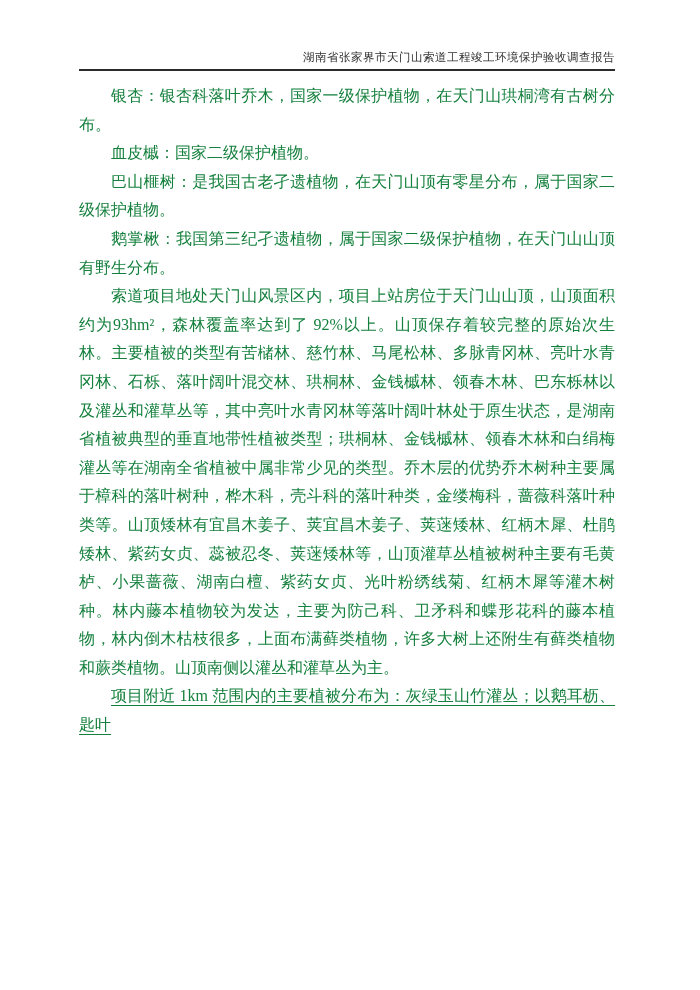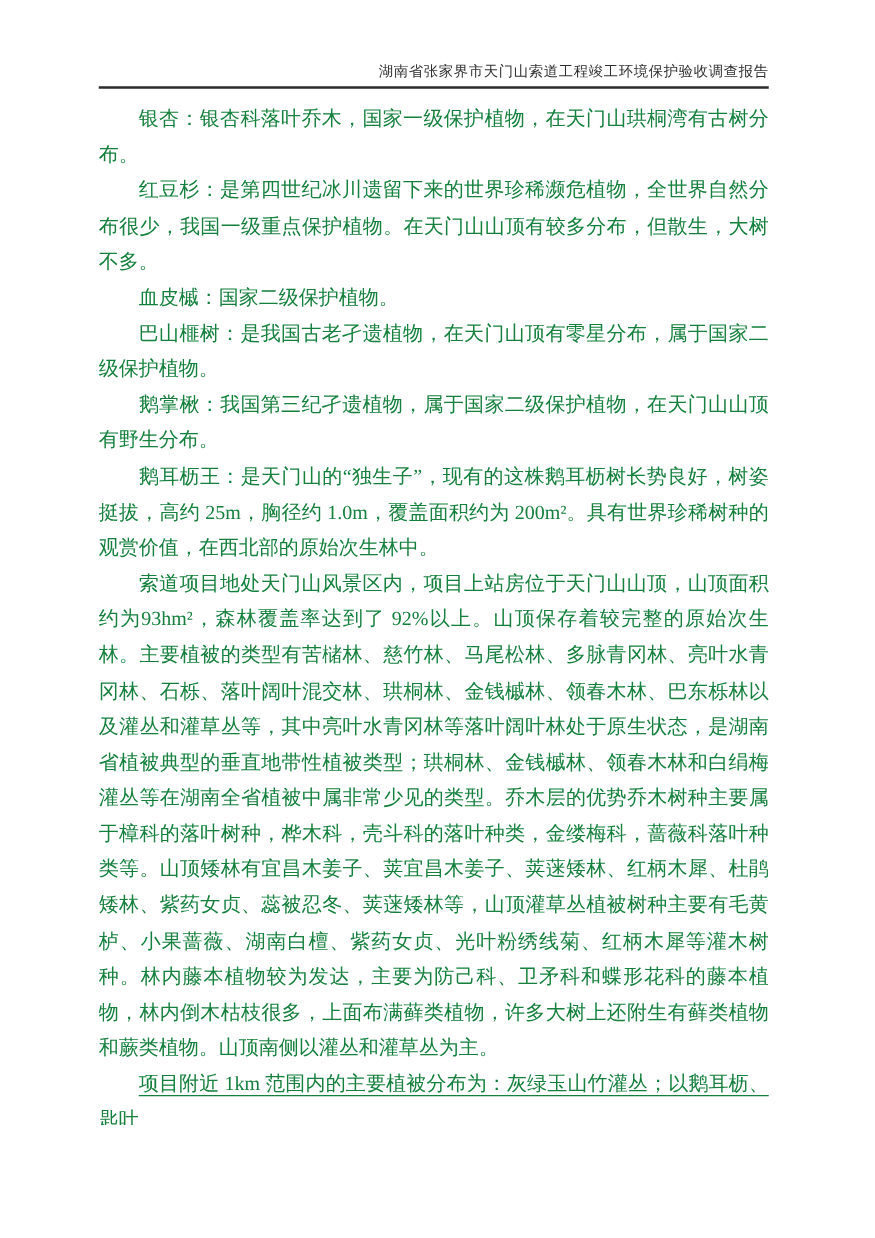--- a/index.html
+++ b/index.html
@@ -70,25 +70,23 @@
 <body>
 
 <div class="page">
 
   <div class="header">
     <div class="header-title">湖南省张家界市天门山索道工程竣工环境保护验收调查报告</div>
   </div>
 
   <div class="content">
       <p class="para">银杏：银杏科落叶乔木，国家一级保护植物，在天门山珙桐湾有古树分布。</p>
-      <p class="para">红豆杉：是第四世纪冰川遗留下来的世界珍稀濒危植物，全世界自然分布很少，我国一级重点保护植物。在天门山山顶有较多分布，但散生，大树不多。</p>
       <p class="para">血皮槭：国家二级保护植物。</p>
       <p class="para">巴山榧树：是我国古老孑遗植物，在天门山顶有零星分布，属于国家二级保护植物。</p>
       <p class="para">鹅掌楸：我国第三纪孑遗植物，属于国家二级保护植物，在天门山山顶有野生分布。</p>
-      <p class="para">鹅耳枥王：是天门山的“独生子”，现有的这株鹅耳枥树长势良好，树姿挺拔，高约 25m，胸径约 1.0m，覆盖面积约为 200m²。具有世界珍稀树种的观赏价值，在西北部的原始次生林中。</p>
       <p class="para">索道项目地处天门山风景区内，项目上站房位于天门山山顶，山顶面积约为93hm²，森林覆盖率达到了 92%以上。山顶保存着较完整的原始次生林。主要植被的类型有苦槠林、慈竹林、马尾松林、多脉青冈林、亮叶水青冈林、石栎、落叶阔叶混交林、珙桐林、金钱槭林、领春木林、巴东栎林以及灌丛和灌草丛等，其中亮叶水青冈林等落叶阔叶林处于原生状态，是湖南省植被典型的垂直地带性植被类型；珙桐林、金钱槭林、领春木林和白绢梅灌丛等在湖南全省植被中属非常少见的类型。乔木层的优势乔木树种主要属于樟科的落叶树种，桦木科，壳斗科的落叶种类，金缕梅科，蔷薇科落叶种类等。山顶矮林有宜昌木姜子、荚宜昌木姜子、荚蒾矮林、红柄木犀、杜鹃矮林、紫药女贞、蕊被忍冬、荚蒾矮林等，山顶灌草丛植被树种主要有毛黄栌、小果蔷薇、湖南白檀、紫药女贞、光叶粉绣线菊、红柄木犀等灌木树种。林内藤本植物较为发达，主要为防己科、卫矛科和蝶形花科的藤本植物，林内倒木枯枝很多，上面布满藓类植物，许多大树上还附生有藓类植物和蕨类植物。山顶南侧以灌丛和灌草丛为主。</p>
       <p class="para underline">项目附近 1km 范围内的主要植被分布为：灰绿玉山竹灌丛；以鹅耳枥、匙叶</p>
     </div>
 
   <div class="footer">
     <span class="page-number">44</span>
   </div>
 
 </div>
 

